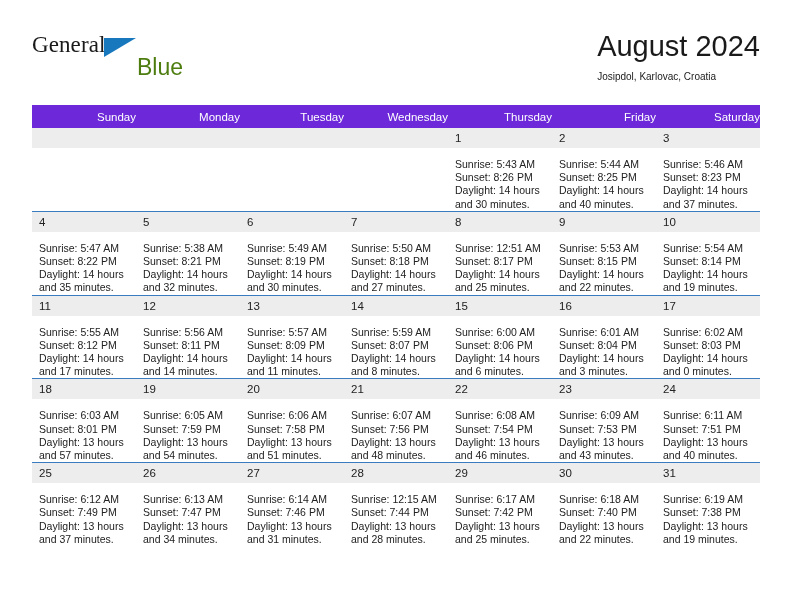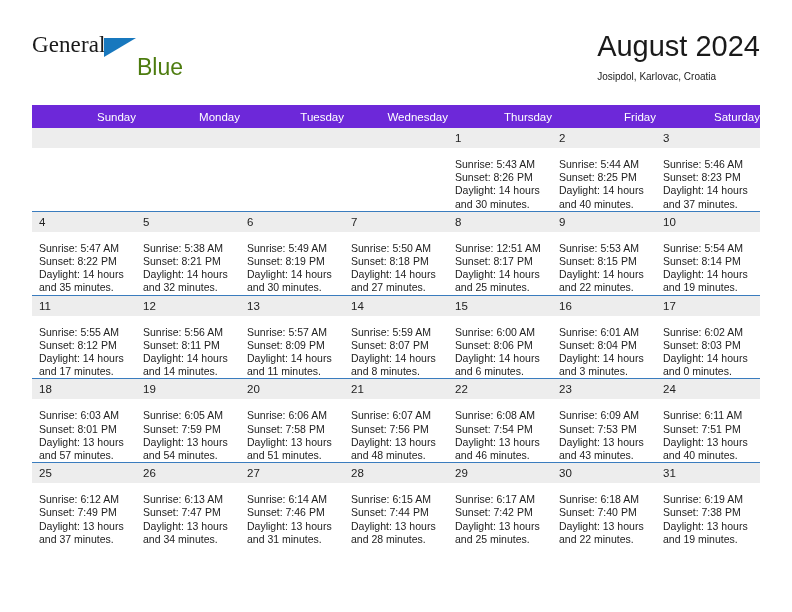--- a/index.html
+++ b/index.html
@@ -452,21 +452,21 @@
             <div class="cellbody">
               <div>Sunrise: 6:14 AM</div>
               <div>Sunset: 7:46 PM</div>
               <div>Daylight: 13 hours</div>
               <div>and 31 minutes.</div>
             </div>
           </td>
           <td>
             <div class="daynum">28</div>
             <div class="cellbody">
-              <div>Sunrise: 6:15 AM</div>
+              <div>Sunrise: 12:15 AM</div>
               <div>Sunset: 7:44 PM</div>
               <div>Daylight: 13 hours</div>
               <div>and 28 minutes.</div>
             </div>
           </td>
           <td>
             <div class="daynum">29</div>
             <div class="cellbody">
               <div>Sunrise: 6:17 AM</div>
               <div>Sunset: 7:42 PM</div>

